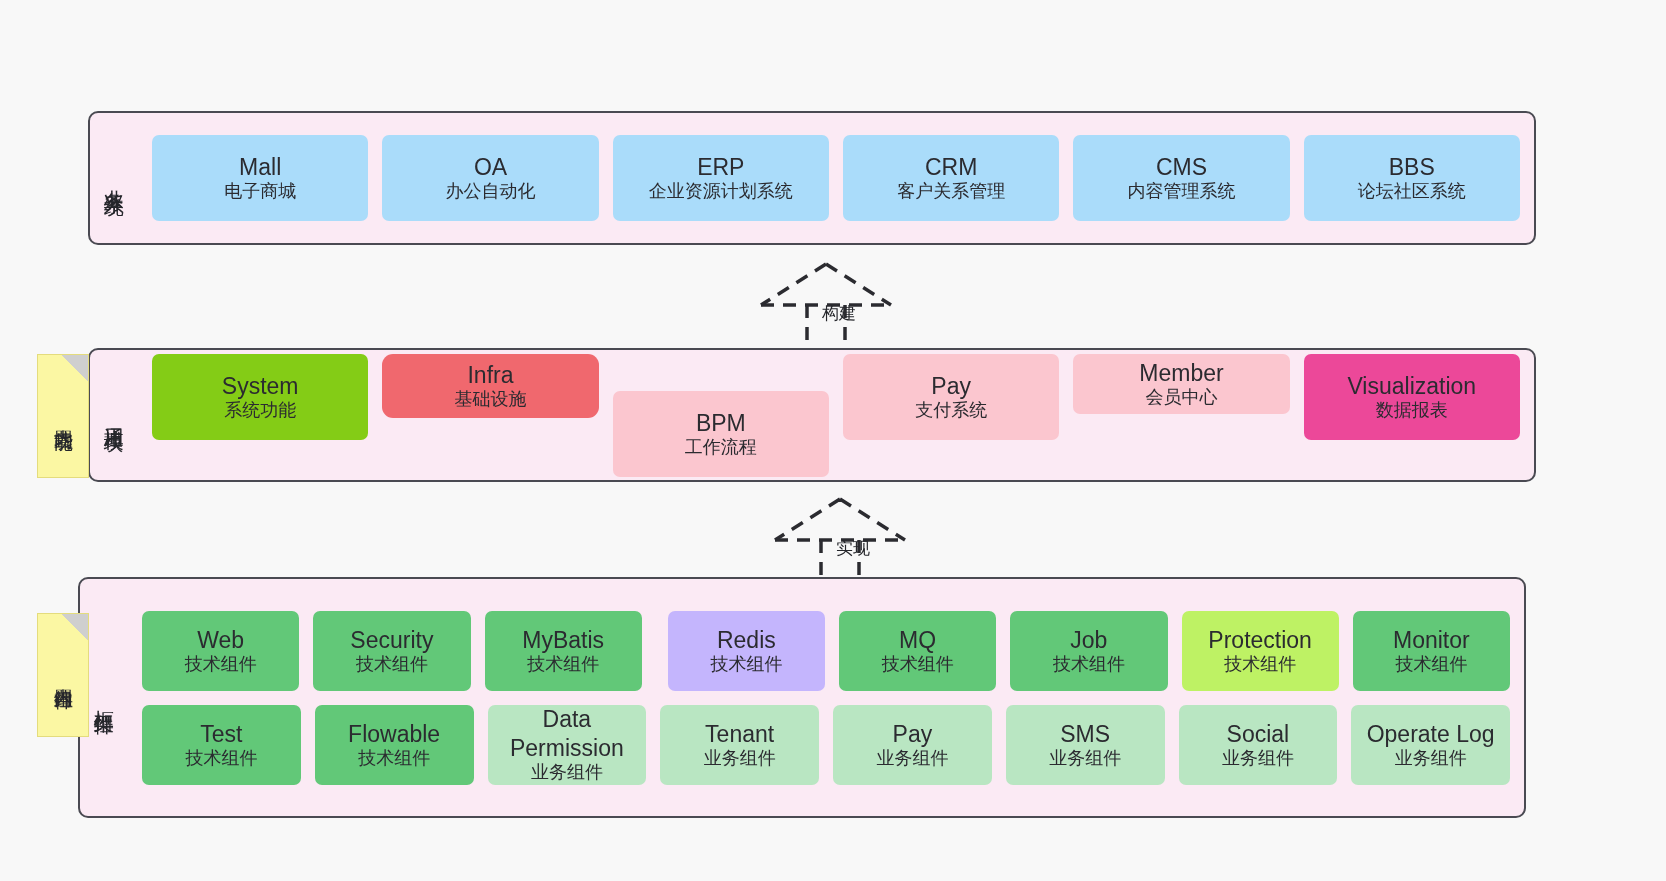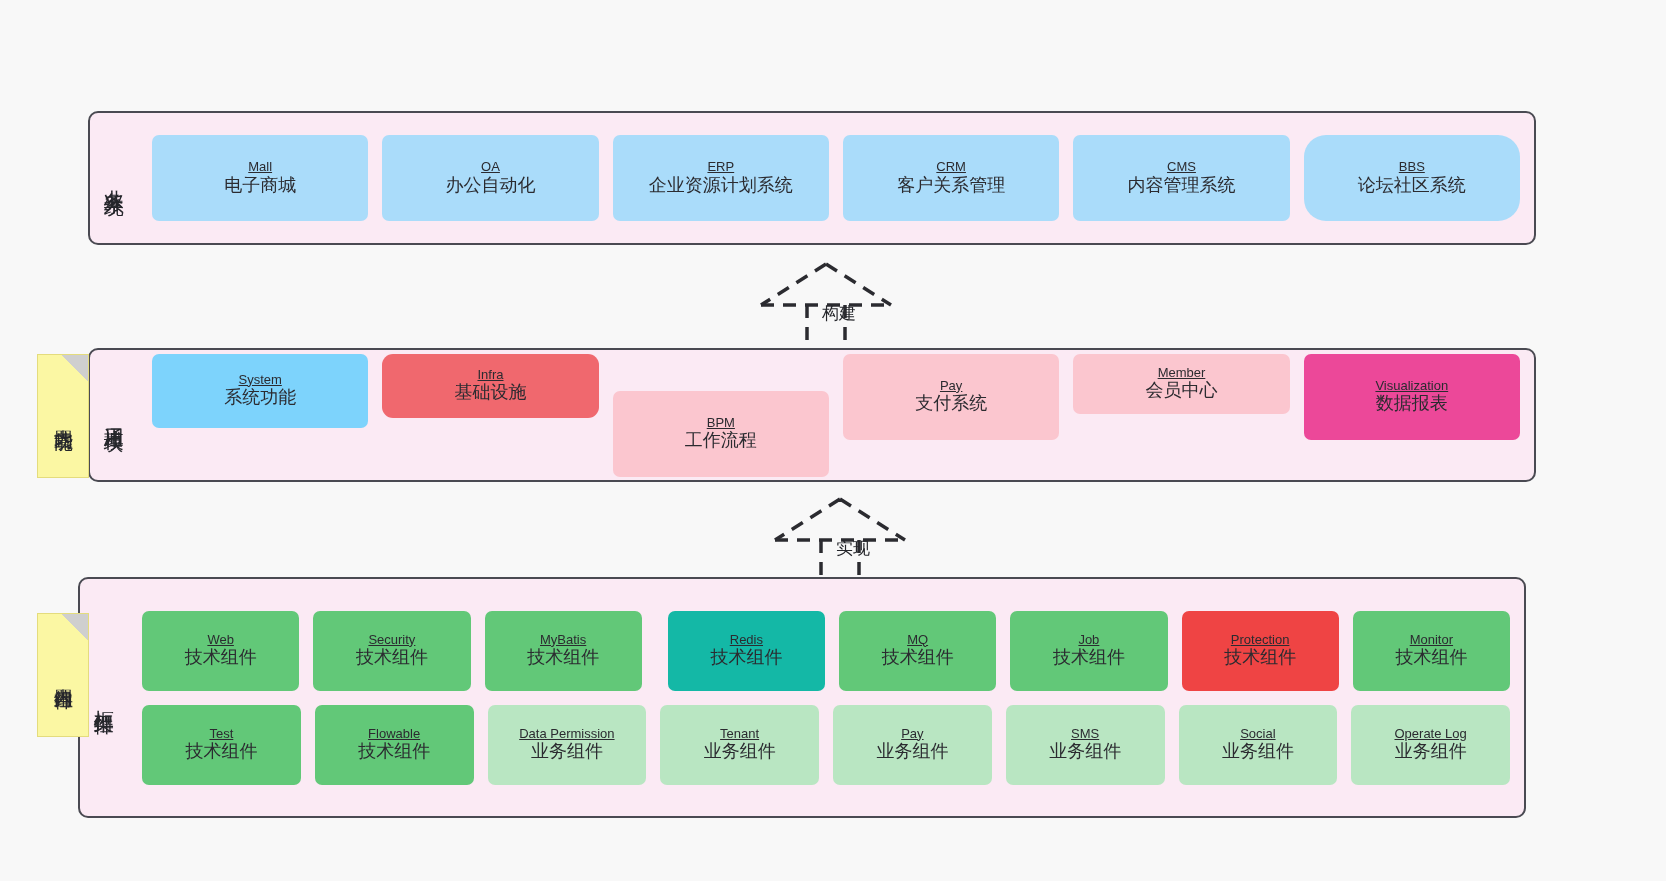--- a/index.html
+++ b/index.html
@@ -58,21 +58,21 @@
     display: flex;
     flex-direction: column;
     align-items: center;
     justify-content: center;
     text-align: center;
     color: #2b2b30;
     line-height: 1.22;
     padding: 6px 4px;
     user-select: none;
   }
-  .cell .t1 { font-size: 13px; text-decoration: underline; }
+  .cell .t1 { font-size: 23px; }
   .cell .t2 { font-size: 18px; }
 
   
   .note {
     position: absolute;
     background: #fbf7a3;
     border: 1px solid #e4dc7d;
     display: flex;
     align-items: center;
     justify-content: center;
@@ -133,42 +133,42 @@
             <div class="t2">企业资源计划系统</div>
           </div>
           <div class="cell" style="background: rgb(170, 220, 250); height: 86px;">
             <div class="t1">CRM</div>
             <div class="t2">客户关系管理</div>
           </div>
           <div class="cell" style="background: rgb(170, 220, 250); height: 86px;">
             <div class="t1">CMS</div>
             <div class="t2">内容管理系统</div>
           </div>
-          <div class="cell" style="background: rgb(170, 220, 250); height: 86px; border-radius: 22px;">
+          <div class="cell" style="background: rgb(170, 220, 250); height: 86px;">
             <div class="t1">BBS</div>
             <div class="t2">论坛社区系统</div>
           </div>
         </div>
     </div>
   </div>
 
   <div class="connector" style="left:741px; top:258px;">
     <svg width="170" height="100" viewBox="0 0 170 100" aria-hidden="true">
       <path d="M 85 6 L 20 47 M 85 6 L 150 47" fill="none" stroke="#2b2b30" stroke-width="3.5" stroke-dasharray="13 9" stroke-linecap="butt"></path>
       <path d="M 20 47 L 150 47" fill="none" stroke="#2b2b30" stroke-width="3.5" stroke-dasharray="13 9"></path>
       <path d="M 66 47 L 66 96 M 104 47 L 104 96" fill="none" stroke="#2b2b30" stroke-width="3.5" stroke-dasharray="13 9"></path>
     </svg>
     <span class="conn-label">构建</span>
   </div>
 
   <div class="layer" id="layer-common" style="left:88px; top:348px; width:1448px; height:134px;">
     <div class="layer-label">通用模块</div>
     <div class="layer-body">
       <div class="row" id="row-c0">
-          <div class="cell" style="background: #7dd3fc; height: 74px;">
+          <div class="cell" style="background: #84cc16; height: 86px;">
             <div class="t1">System</div>
             <div class="t2">系统功能</div>
           </div>
           <div class="cell" style="background: rgb(240, 104, 110); height: 64px; border-radius: 11px;">
             <div class="t1">Infra</div>
             <div class="t2">基础设施</div>
           </div>
           <div class="cell" style="background: rgb(251, 198, 207); height: 86px; margin-top: 37px;">
             <div class="t1">BPM</div>
             <div class="t2">工作流程</div>
@@ -208,33 +208,33 @@
             <div class="t2">技术组件</div>
           </div>
           <div class="cell" style="background: rgb(98, 200, 120); height: 80px;">
             <div class="t1">Security</div>
             <div class="t2">技术组件</div>
           </div>
           <div class="cell" style="background: rgb(98, 200, 120); height: 80px;">
             <div class="t1">MyBatis</div>
             <div class="t2">技术组件</div>
           </div>
-          <div class="cell" style="background: #14b8a6; height: 80px; margin-left: 12px;">
+          <div class="cell" style="background: #c4b5fd; height: 80px; margin-left: 12px;">
             <div class="t1">Redis</div>
             <div class="t2">技术组件</div>
           </div>
           <div class="cell" style="background: rgb(98, 200, 120); height: 80px;">
             <div class="t1">MQ</div>
             <div class="t2">技术组件</div>
           </div>
           <div class="cell" style="background: rgb(98, 200, 120); height: 80px;">
             <div class="t1">Job</div>
             <div class="t2">技术组件</div>
           </div>
-          <div class="cell" style="background: #ef4444; height: 80px;">
+          <div class="cell" style="background: #bef264; height: 80px;">
             <div class="t1">Protection</div>
             <div class="t2">技术组件</div>
           </div>
           <div class="cell" style="background: rgb(98, 200, 120); height: 80px;">
             <div class="t1">Monitor</div>
             <div class="t2">技术组件</div>
           </div>
         </div>
       <div class="row" id="row-f1">
           <div class="cell" style="background: rgb(98, 200, 120); height: 80px;">

